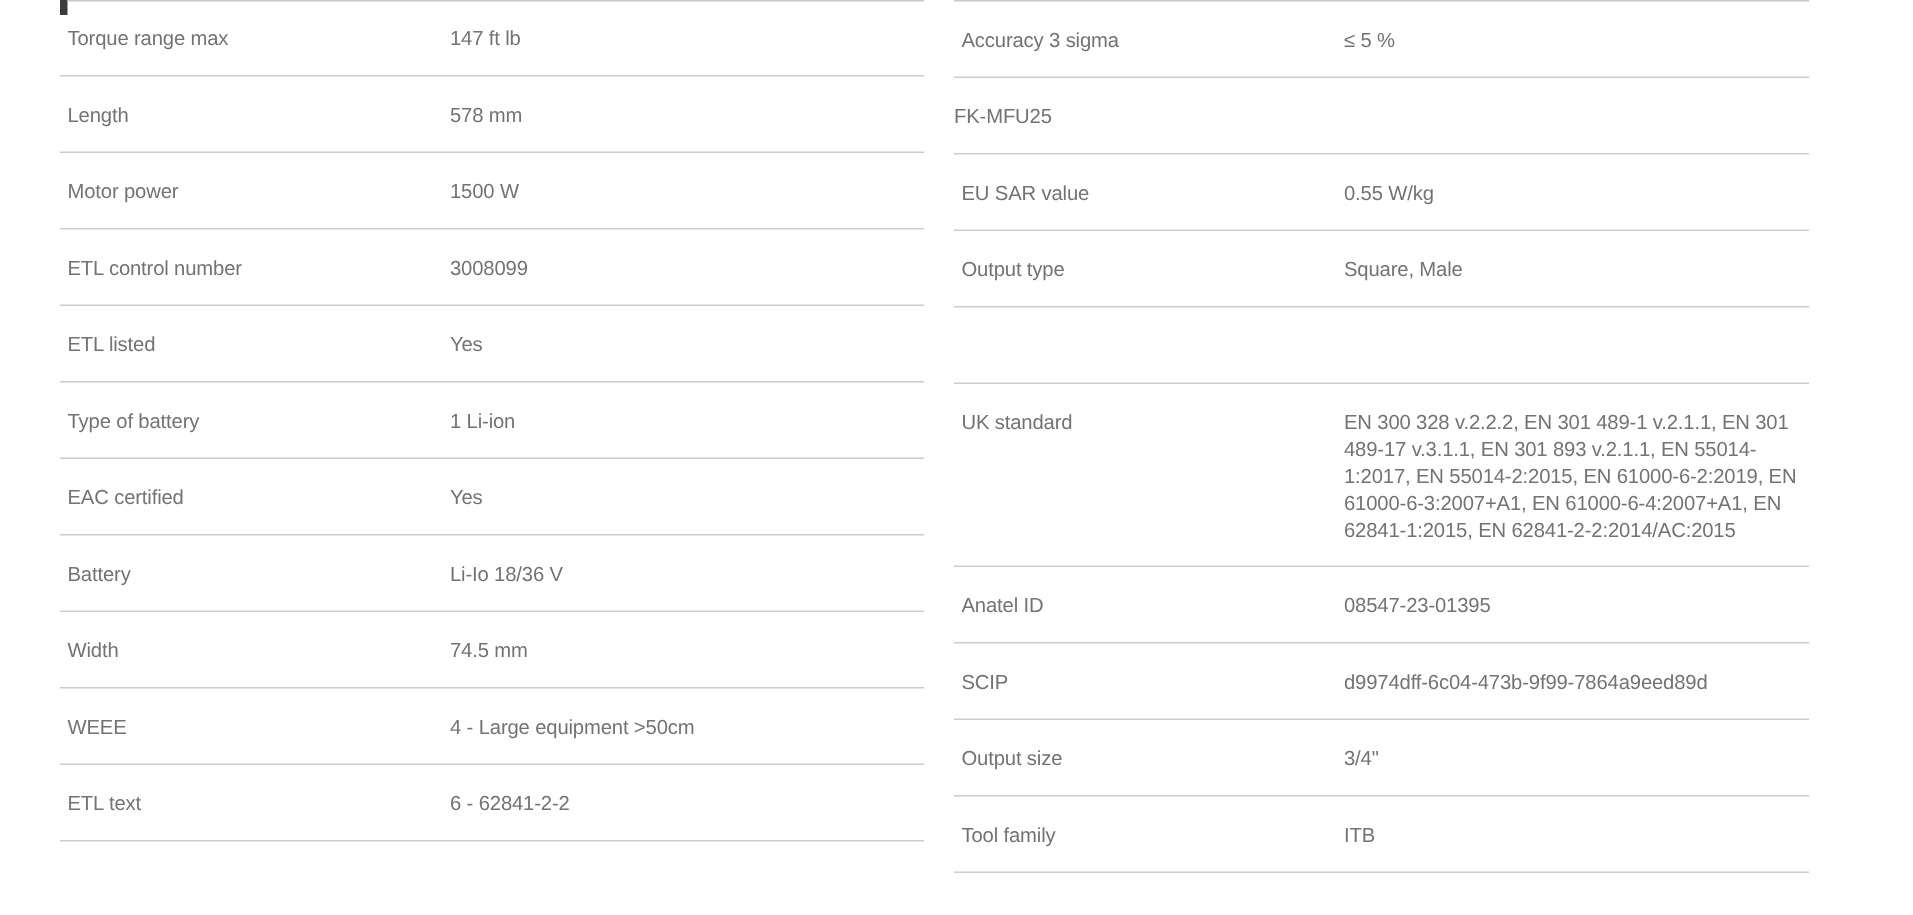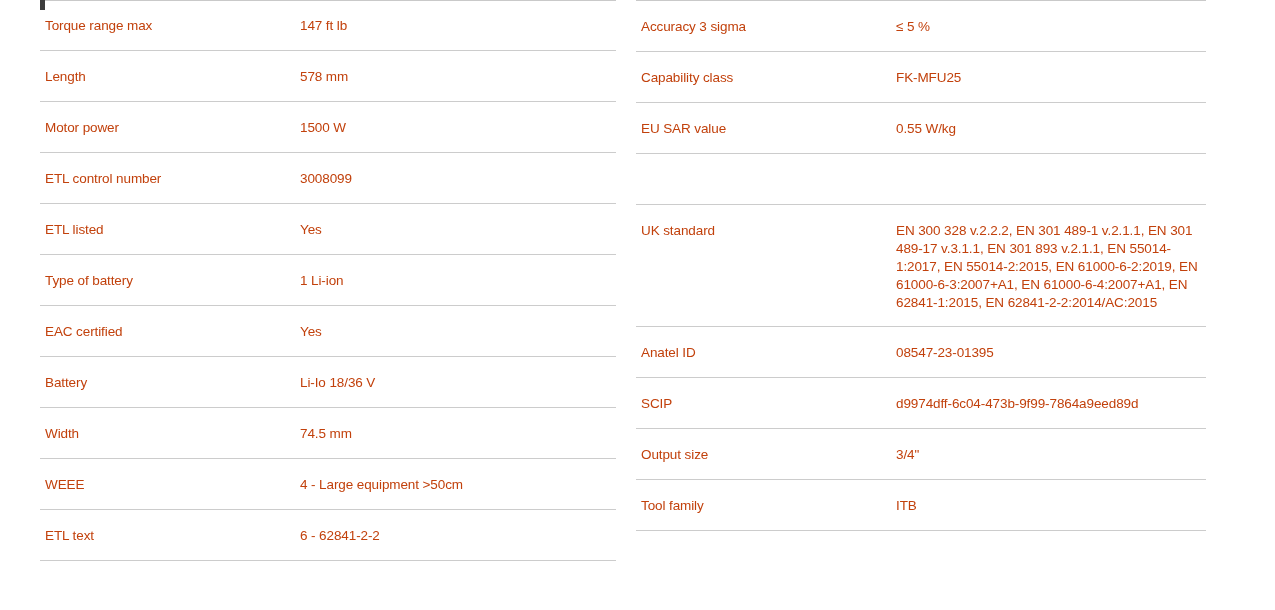--- a/index.html
+++ b/index.html
@@ -4,21 +4,21 @@
 <style>
   html, body { margin: 0; padding: 0; background: #ffffff; }
   .screen {
     position: relative;
     width: 1275px;
     height: 610px;
     background: #ffffff;
     overflow: hidden;
     font-family: "Liberation Sans", sans-serif;
     font-size: 13.5px;
-    color: #c2410c;
+    color: #737373;
     letter-spacing: -0.1px;
     text-decoration: underline;
   }
   .spec-table {
     position: absolute;
     top: 0;
     box-sizing: border-box;
   }
   .spec-table.left  { left: 40px;  width: 576px; }
   .spec-table.right { left: 636px; width: 570px; border-top: 1px solid #c9c9c9; }
@@ -117,29 +117,32 @@
   </div>
 </div>
 
   <div class="spec-table right">
   <div class="spec-row">
     <div class="spec-label">Accuracy 3 sigma</div>
     <div class="spec-value">≤ 5 %</div>
   </div>
 
   <div class="spec-row">
-    <div class="spec-label">Capability class</div>
     <div class="spec-value">FK-MFU25</div>
   </div>
 
   <div class="spec-row">
     <div class="spec-label">EU SAR value</div>
     <div class="spec-value">0.55 W/kg</div>
   </div>
 
+  <div class="spec-row">
+    <div class="spec-label">Output type</div>
+    <div class="spec-value">Square, Male</div>
+  </div>
 
   <div class="spec-row">
   </div>
 
   <div class="spec-row">
     <div class="spec-label">UK standard</div>
     <div class="spec-value">EN 300 328 v.2.2.2, EN 301 489-1 v.2.1.1, EN 301 489-17 v.3.1.1, EN 301 893 v.2.1.1, EN 55014-1:2017, EN 55014-2:2015, EN 61000-6-2:2019, EN 61000-6-3:2007+A1, EN 61000-6-4:2007+A1, EN 62841-1:2015, EN 62841-2-2:2014/AC:2015</div>
   </div>
 
   <div class="spec-row">

